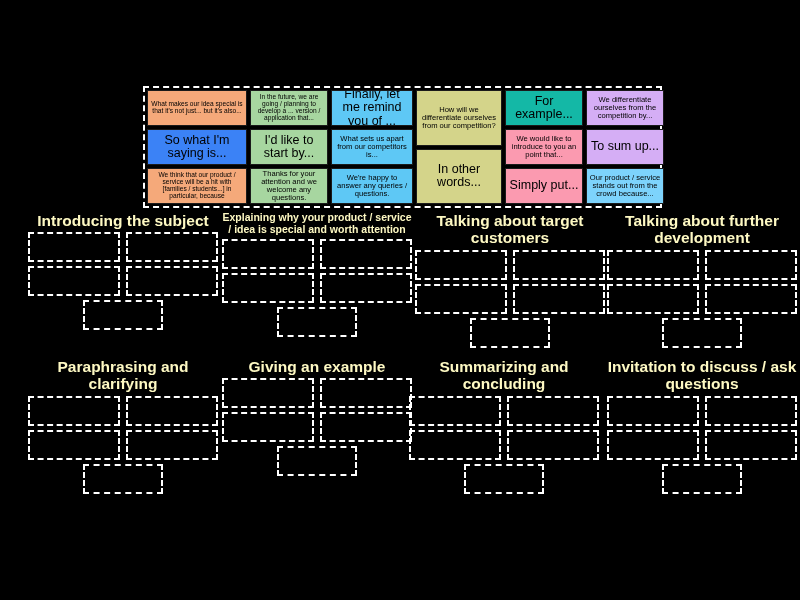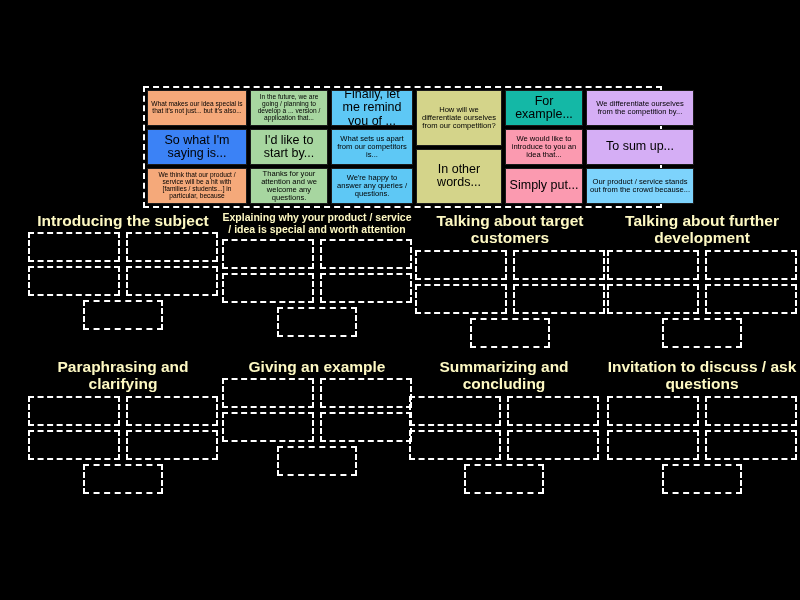--- a/index.html
+++ b/index.html
@@ -114,24 +114,24 @@
         <div class="tile big" style="background: rgb(94, 200, 245);">Finally, let me remind you of ...</div>
         <div class="tile mid" style="background: rgb(94, 200, 245);">What sets us apart from our competitors is...</div>
         <div class="tile mid" style="background: rgb(94, 200, 245);">We're happy to answer any queries / questions.</div>
       </div>
       <div class="tile-col" style="width: 86px;">
         <div class="tile mid" style="background: rgb(212, 212, 138);">How will we differentiate ourselves from our competition?</div>
         <div class="tile big" style="background: rgb(212, 212, 138);">In other words...</div>
       </div>
       <div class="tile-col" style="width: 78px;">
         <div class="tile big" style="background: #14b8a6;">For example...</div>
-        <div class="tile mid" style="background: rgb(251, 154, 176);">We would like to introduce to you an idea that...</div>
+        <div class="tile mid" style="background: rgb(251, 154, 176);">We would like to introduce to you an point that...</div>
         <div class="tile big" style="background: rgb(251, 154, 176);">Simply put...</div>
       </div>
-      <div class="tile-col" style="width: 108px;">
+      <div class="tile-col" style="width: 78px;">
         <div class="tile mid" style="background: rgb(213, 174, 245);">We differentiate ourselves from the competition by...</div>
         <div class="tile big" style="background: rgb(213, 174, 245);">To sum up...</div>
         <div class="tile mid" style="background: #7dd3fc;">Our product / service stands out from the crowd because...</div>
       </div>
     </div>
   <div id="groups-layer">
       <div class="group" style="left: 28px; top: 212px;">
         <div class="group-title t-lg">Introducing the subject</div>
         <div class="zones-grid">
           <div class="zone w-half"></div>

